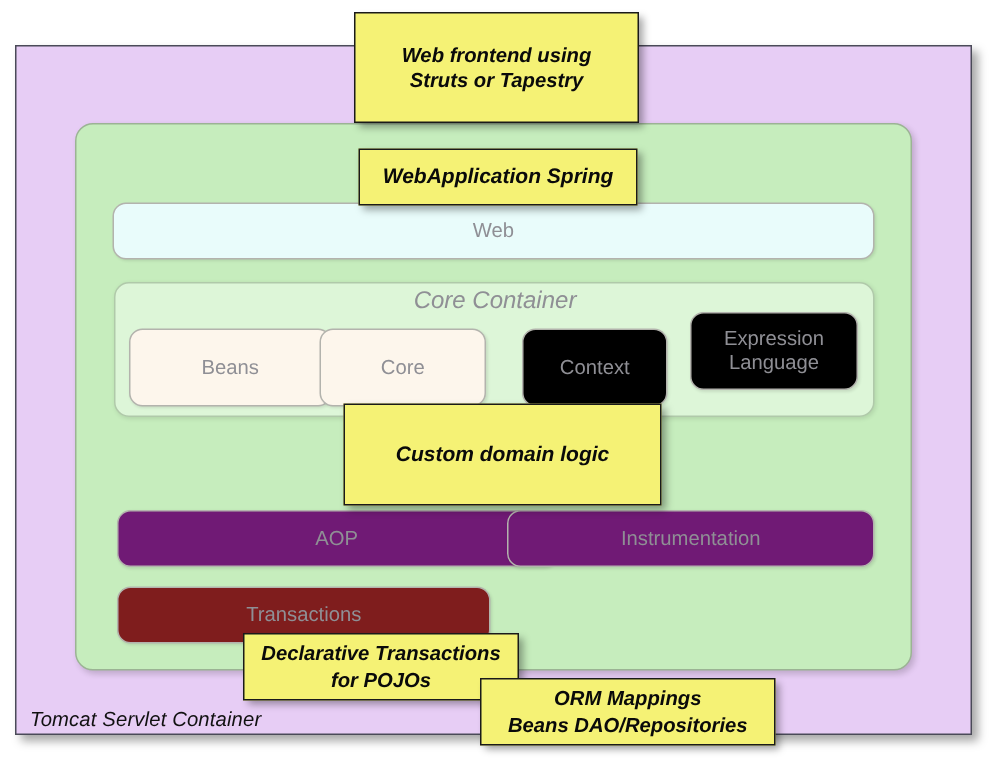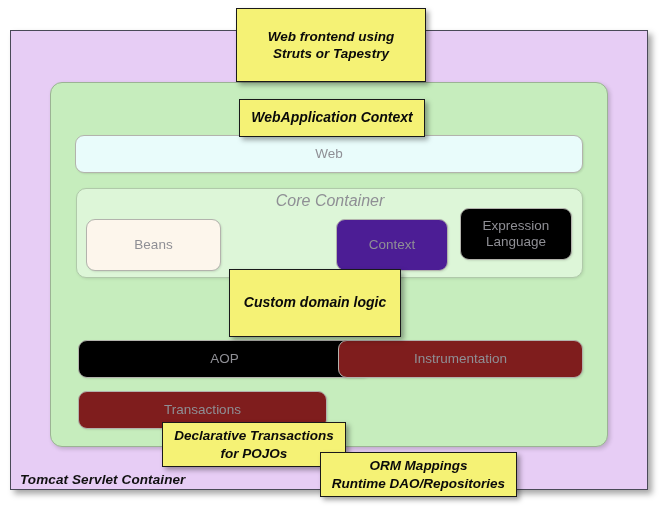--- a/index.html
+++ b/index.html
@@ -26,21 +26,21 @@
     background: #e7cdf5;
     border: 1.5px solid #4a4a58;
     box-shadow: 4px 4px 6px rgba(0,0,0,0.35);
     box-sizing: border-box;
   }
   .servlet-label {
     position: absolute;
     left: 20px;
     top: 472px;
     font-size: 13.5px;
-    font-weight: bold;
+    font-weight: normal;
     font-style: italic;
     color: #111111;
     letter-spacing: 0.1px;
     white-space: nowrap;
   }
 
   
   .spring-runtime {
     position: absolute;
     left: 50px;
@@ -98,25 +98,25 @@
     left: 0; right: 0;
     top: 192px;
     text-align: center;
     font-size: 16px;
     font-style: italic;
     color: #8f8f95;
   }
 
   .module-beans   { left: 86px;  top: 219px; width: 135px; height: 52px; background: #fdf6ec; }
   .module-core    { left: 213px; top: 219px; width: 111px; height: 52px; background: #fdf6ec; }
-  .module-context { left: 336px; top: 219px; width: 112px; height: 52px; background: #4c1d95; }
+  .module-context { left: 348px; top: 219px; width: 97px; height: 52px; background: #000000; }
   .module-el      { left: 460px; top: 208px; width: 112px; height: 52px; background: #000000; }
 
-  .module-aop   { left: 78px;  top: 340px; width: 293px; height: 38px; background: #000000; }
-  .module-instr { left: 338px; top: 340px; width: 245px; height: 38px; background: #7f1d1d; }
+  .module-aop   { left: 78px;  top: 340px; width: 293px; height: 38px; background: #701a75; }
+  .module-instr { left: 338px; top: 340px; width: 245px; height: 38px; background: #701a75; }
   .module-tx    { left: 78px;  top: 391px; width: 249px; height: 38px; background: #7f1d1d; }
   .module-orm   { left: 338px; top: 391px; width: 245px; height: 38px; background: #e6e8f8; }
 
   
   .callout {
     position: absolute;
     background: #f5f275;
     border: 1.4px solid #1a1a1a;
     box-sizing: border-box;
     display: flex;
@@ -128,52 +128,53 @@
     font-style: italic;
     color: #0a0a0a;
     line-height: 1.28;
     box-shadow: 3px 3px 5px rgba(0,0,0,0.35);
     white-space: pre-line;
     padding: 18px 6px;
   }
 
   .callout-web-frontend { left: 236px; top: 8px;   width: 190px; height: 74px; }
   .callout-wac          { left: 239px; top: 99px;  width: 186px; height: 35px; font-size: 14px; }
-  .callout-domain       { left: 229px; top: 269px; width: 172px; height: 68px; font-size: 14px; }
+  .callout-domain       { left: 229px; top: 269px; width: 212px; height: 68px; font-size: 14px; }
   .callout-decl-tx      { left: 162px; top: 422px; width: 184px; height: 45px; }
   .callout-orm-map      { left: 320px; top: 452px; width: 197px; height: 45px; }
 </style>
 </head>
 <body>
 
 <div id="canvas">
 
   <div class="servlet-container"></div>
 
   <div class="spring-runtime"></div>
 
   <div class="module module-web">Web</div>
 
   <div class="core-container"></div>
   <div class="core-container-label">Core Container</div>
 
   <div class="module module-beans">Beans</div>
+  <div class="module module-core">Core</div>
   <div class="module module-context">Context</div>
   <div class="module module-el" style="white-space: pre-line;">Expression
 Language</div>
 
   <div class="module module-aop">AOP</div>
   <div class="module module-instr">Instrumentation</div>
 
   <div class="module module-tx">Transactions</div>
 
   <div class="callout callout-web-frontend">Web frontend  using
 Struts or Tapestry</div>
-  <div class="callout callout-wac">WebApplication Context</div>
+  <div class="callout callout-wac">WebApplication Spring</div>
   <div class="callout callout-domain">Custom domain logic</div>
   <div class="callout callout-decl-tx">Declarative Transactions
 for POJOs</div>
   <div class="callout callout-orm-map">ORM Mappings
-Runtime DAO/Repositories</div>
+Beans DAO/Repositories</div>
 
   <div class="servlet-label">Tomcat Servlet Container</div>
 
 </div>
 
 </body></html>

